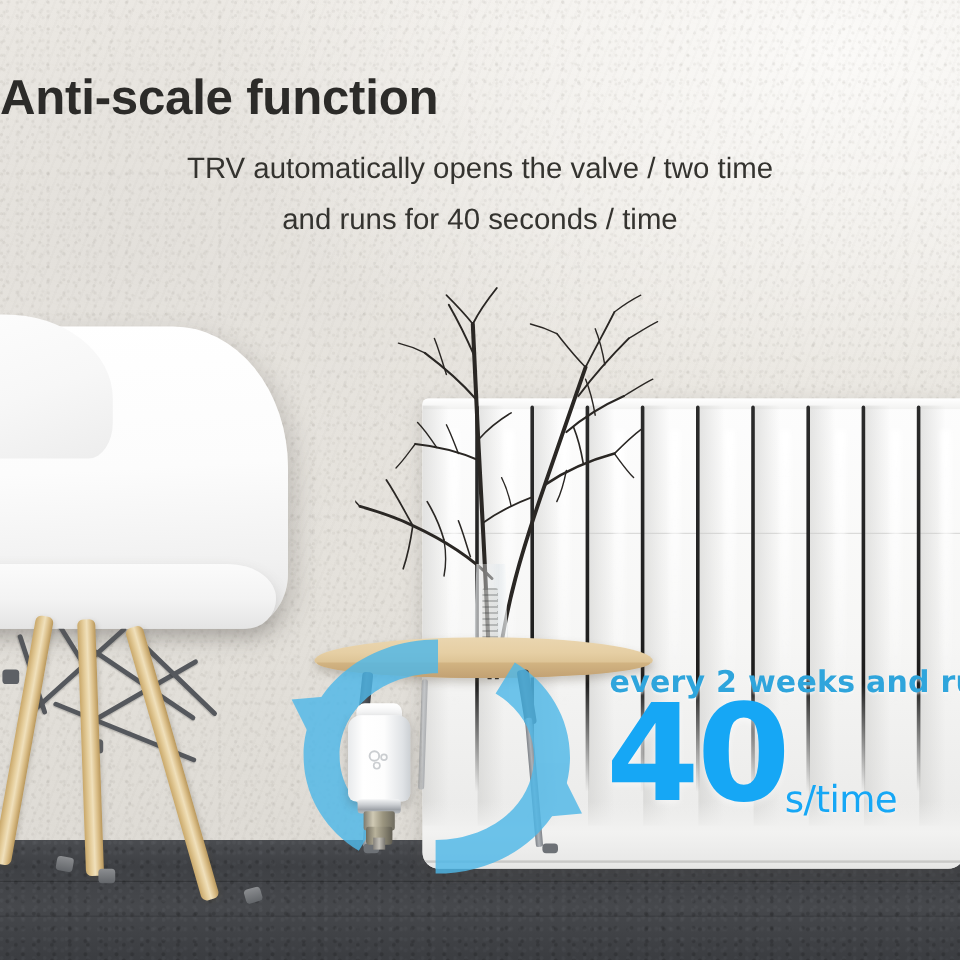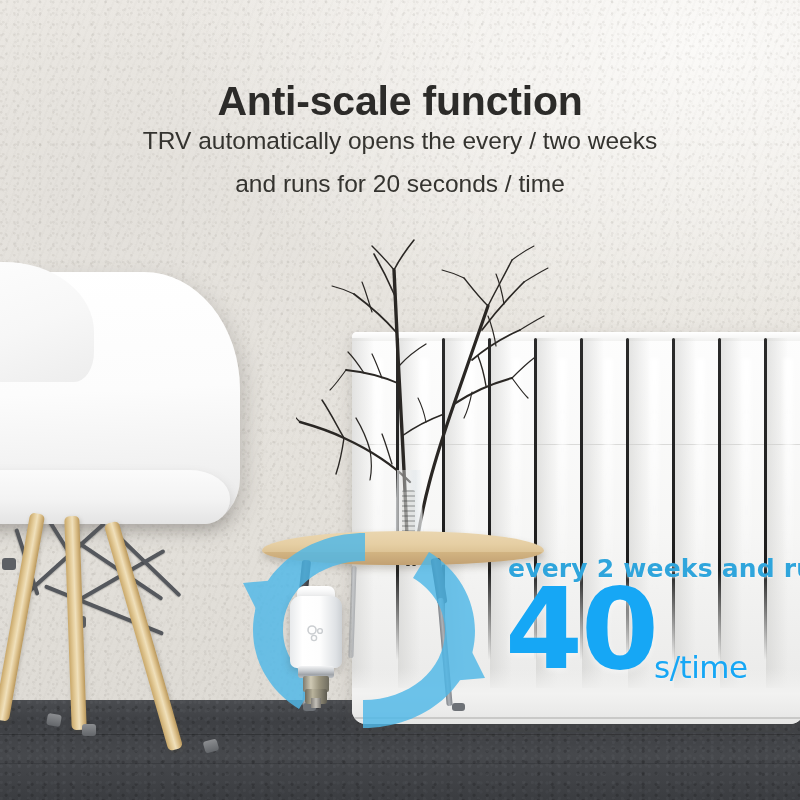--- a/index.html
+++ b/index.html
@@ -207,24 +207,23 @@
   }
   .wire-hub{
     position:absolute;width:14px;height:12px;border-radius:3px;background:#5d6065;
   }
 
   
   .rot{position:absolute;left:219px;top:523px;width:290px;height:215px;}
 
   
   .headline{
-    position:absolute;left:0;top:58px;width:800px;text-align:center;
+    position:absolute;left:0;top:58px;width:800px;
     font-size:41px;font-weight:bold;color:#2c2b29;letter-spacing:-.2px;
     font-family:"Liberation Sans",sans-serif;
-    margin-top:20px;
   }
   .subline{
     position:absolute;left:0;width:800px;text-align:center;
     font-size:24.5px;color:#34332f;font-family:"Liberation Sans",sans-serif;
   }
   .sub1{top:127px;}
   .sub2{top:170px;}
 
   .ov-caption{
     position:absolute;left:508px;top:554px;
@@ -399,20 +398,20 @@
   <div class="chair-seat"></div>
 
   <div class="wleg" style="left:12px;top:512px;width:15px;height:210px;transform:rotate(10deg);"></div>
   <div class="wleg-cap" style="left:47px;top:714px;transform:rotate(10deg);"></div>
   <div class="wleg" style="left:68px;top:516px;width:15px;height:214px;transform:rotate(-2deg);"></div>
   <div class="wleg-cap" style="left:82px;top:724px;"></div>
   <div class="wleg" style="left:136px;top:518px;width:15px;height:236px;transform:rotate(-16deg);"></div>
   <div class="wleg-cap" style="left:204px;top:740px;transform:rotate(-16deg);"></div>
 
   <div class="headline">Anti-scale function</div>
-  <div class="subline sub1">TRV automatically opens the every / two weeks</div>
-  <div class="subline sub2">and runs for 20 seconds / time</div>
+  <div class="subline sub1">TRV automatically opens the valve / two time</div>
+  <div class="subline sub2">and runs for 40 seconds / time</div>
 
   <div class="ov-caption">every 2 weeks and run</div>
   <div class="ov-number">40</div>
   <div class="ov-unit">s/time</div>
 
 </div>
 
 </body></html>

